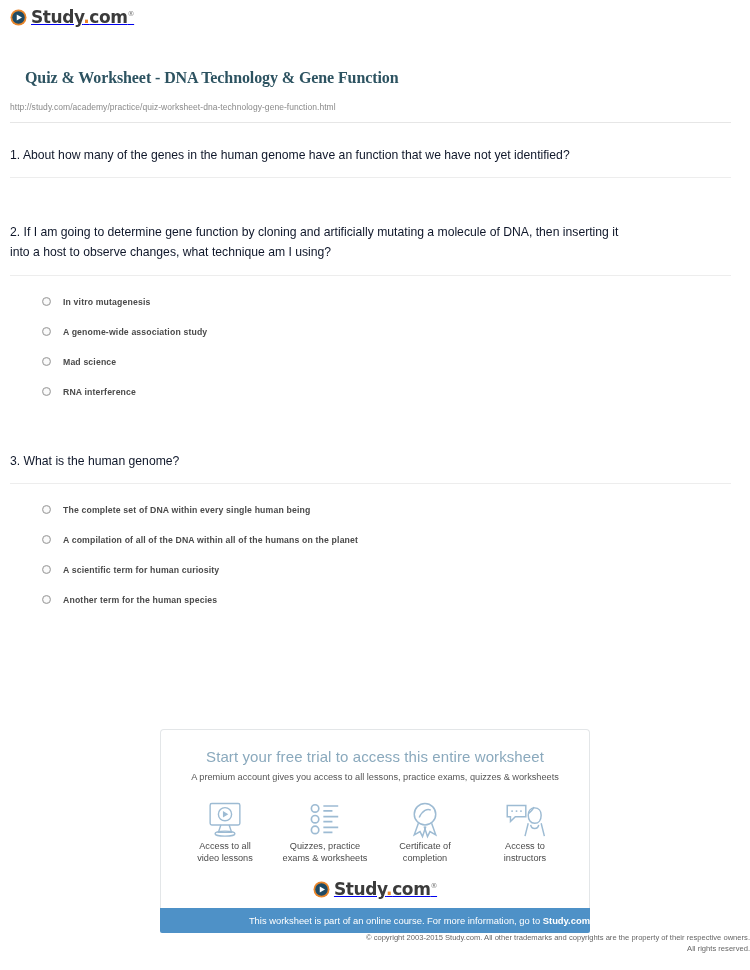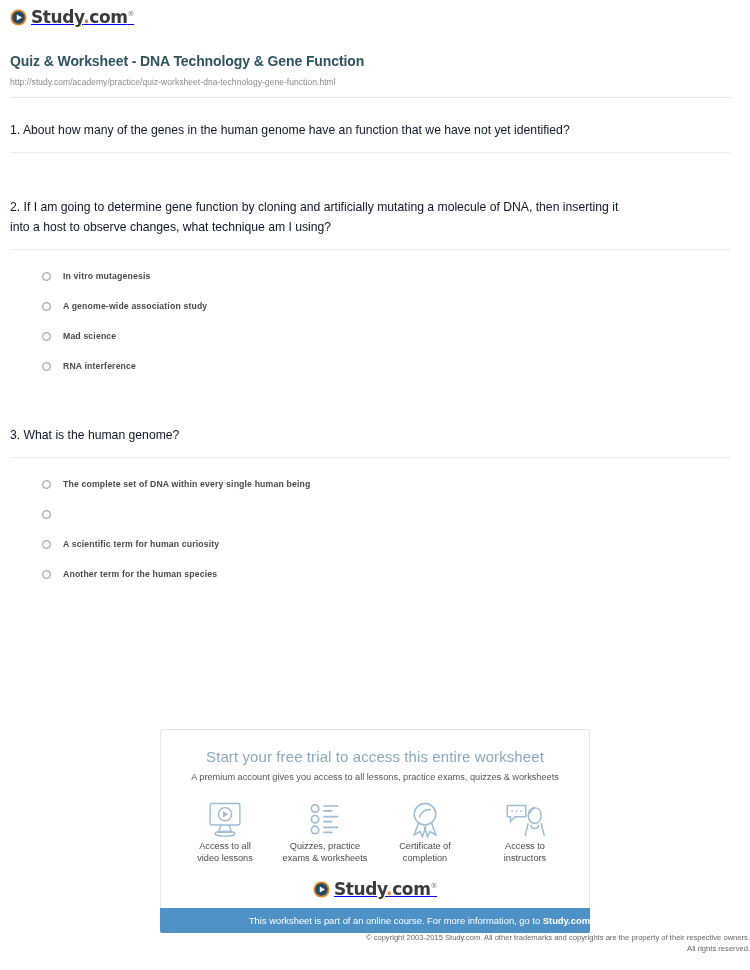--- a/index.html
+++ b/index.html
@@ -54,26 +54,26 @@
     vertical-align: super;
     color: #7a7a7a;
     font-weight: normal;
   }
 
   
   .title-wrap {
     padding: 23px 10px 0 10px;
   }
   .page-title {
-    font-family: Liberation Sans, sans-serif;
-    font-size: 14px;
+    font-family: Liberation Serif, serif;
+    font-size: 16px;
     font-weight: bold;
     color: #2d5361;
     letter-spacing: -0.1px;
-    margin: 0;
+    margin: 15px;
     line-height: 1.2;
   }
   .page-url {
     font-size: 8.5px;
     color: #8a8a8a;
     margin-top: 7px;
     letter-spacing: 0.05px;
     font-family: "Liberation Sans", sans-serif;
   }
   .hr-top {
@@ -270,20 +270,21 @@
     <div class="question-block">
       <div class="question-text">3. What is the human genome?</div>
       <hr class="q-rule">
       <div class="answers">
         <div class="answer-row">
           <span class="radio"></span>
           <span class="answer-label">The complete set of DNA within every single human being</span>
         </div>
         <div class="answer-row">
           <span class="radio"></span>
+          <span class="answer-label">A compilation of all of the DNA within all of the humans on the planet</span>
         </div>
         <div class="answer-row">
           <span class="radio"></span>
           <span class="answer-label">A scientific term for human curiosity</span>
         </div>
         <div class="answer-row">
           <span class="radio"></span>
           <span class="answer-label">Another term for the human species</span>
         </div>
       </div>

